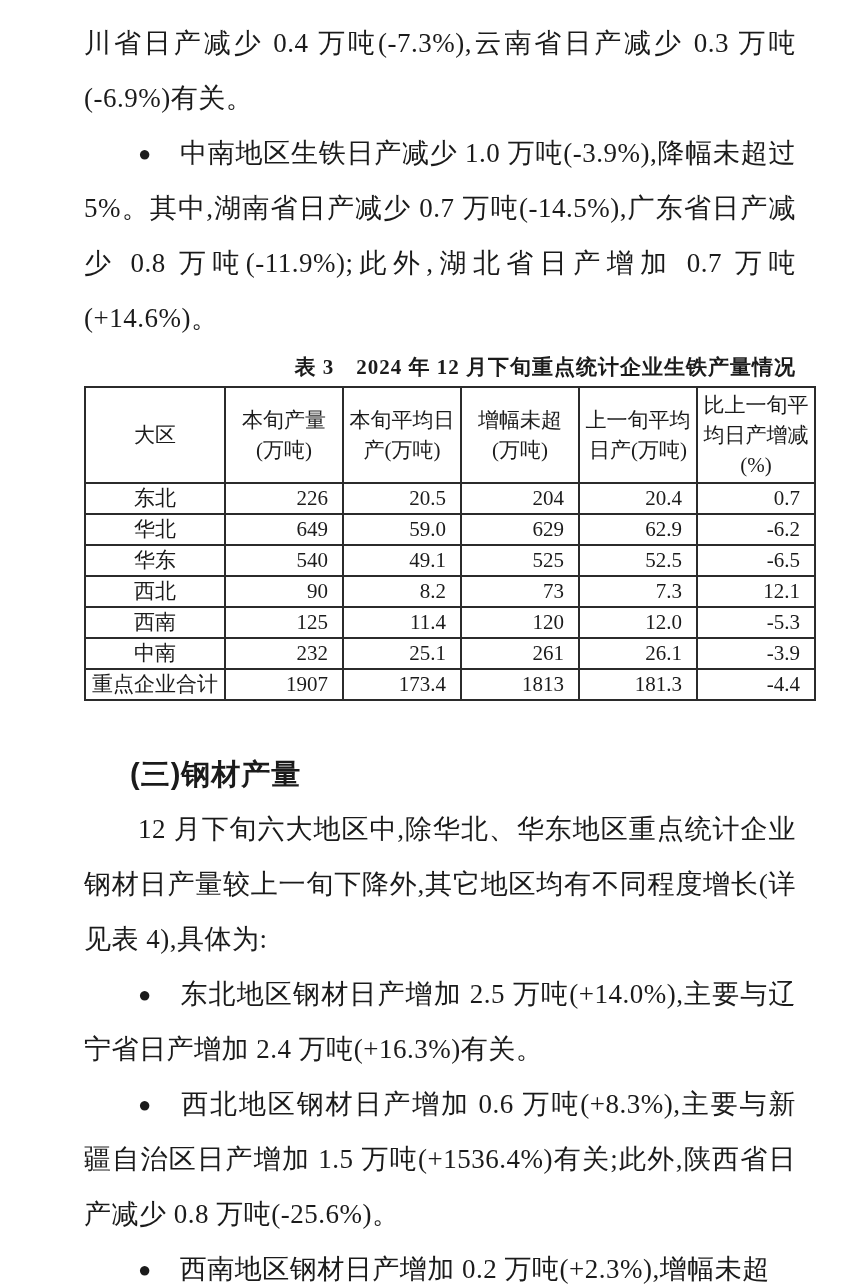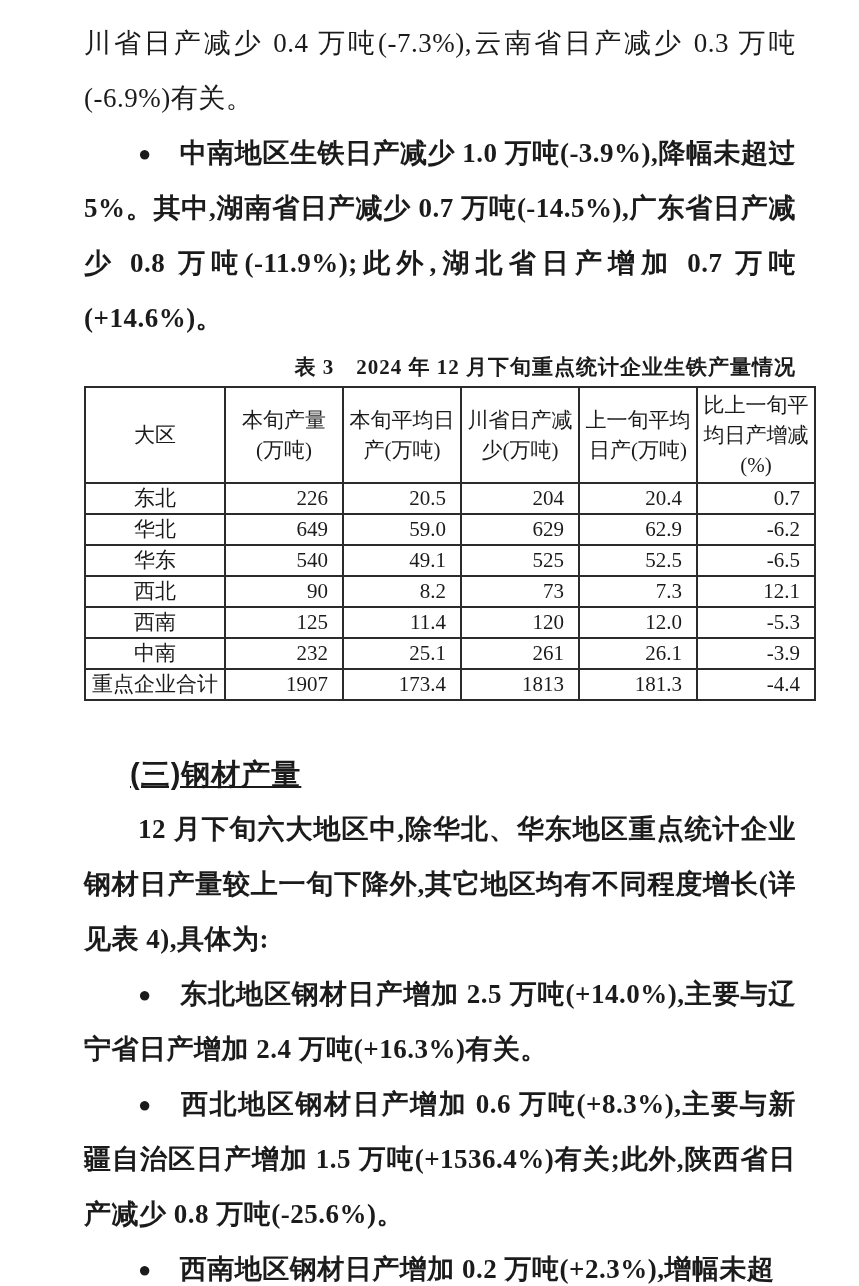--- a/index.html
+++ b/index.html
@@ -19,21 +19,20 @@
   }
   .para {
     font-size: 27px;
     line-height: 55px;
     text-align: justify;
     margin: 0;
     letter-spacing: 0.5px;
   }
   .indent {
     text-indent: 2em;
-    font-weight: bold;
   }
   .marker {
     font-size: 22px;
     margin-right: 28px;
     vertical-align: 1px;
   }
   .table-title {
     text-align: right;
     font-weight: bold;
     font-size: 21px;
@@ -67,21 +66,20 @@
   td.c-name { text-align: center; }
   td.c-num  { text-align: right; padding-right: 14px; }
   .heading {
     font-family: "Liberation Sans", "DejaVu Sans", sans-serif;
     font-size: 29px;
     font-weight: bold;
     line-height: 55px;
     margin: 46px 0 0 0;
     padding-left: 46px;
     letter-spacing: 1px;
-    text-decoration: underline;
   }
 </style>
 </head>
 <body>
 
 <div class="page">
 
   <p class="para">川省日产减少 0.4 万吨(-7.3%),云南省日产减少 0.3 万吨(-6.9%)有关。</p>
 
   <p class="para indent"><span class="marker">●</span><span>中南地区生铁日产减少 1.0 万吨(-3.9%),降幅未超过 5%。其中,湖南省日产减少 0.7 万吨(-14.5%),广东省日产减少 0.8 万吨(-11.9%);此外,湖北省日产增加 0.7 万吨(+14.6%)。</span></p>
@@ -95,21 +93,21 @@
       <col style="width:118px">
       <col style="width:118px">
       <col style="width:118px">
       <col style="width:118px">
     </colgroup>
     <thead>
       <tr id="t-head">
           <th>大区</th>
           <th>本旬产量(万吨)</th>
           <th>本旬平均日产(万吨)</th>
-          <th>川省日产减少(万吨)</th>
+          <th>增幅未超(万吨)</th>
           <th>上一旬平均日产(万吨)</th>
           <th>比上一旬平均日产增减(%)</th>
         </tr>
     </thead>
     <tbody id="t-body">
         <tr>
           <td class="c-name">东北</td>
           <td class="c-num">226</td>
           <td class="c-num">20.5</td>
           <td class="c-num">204</td>

